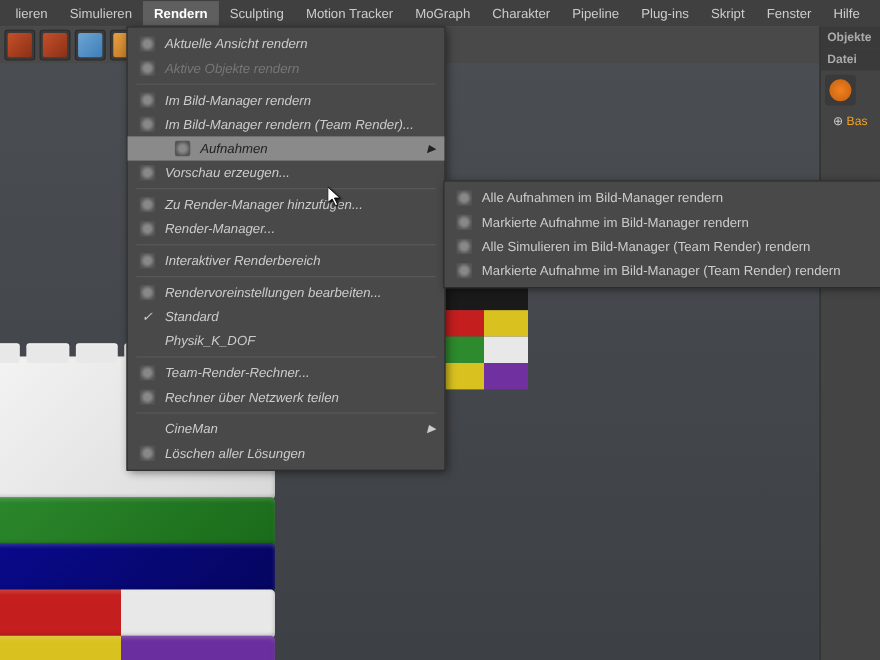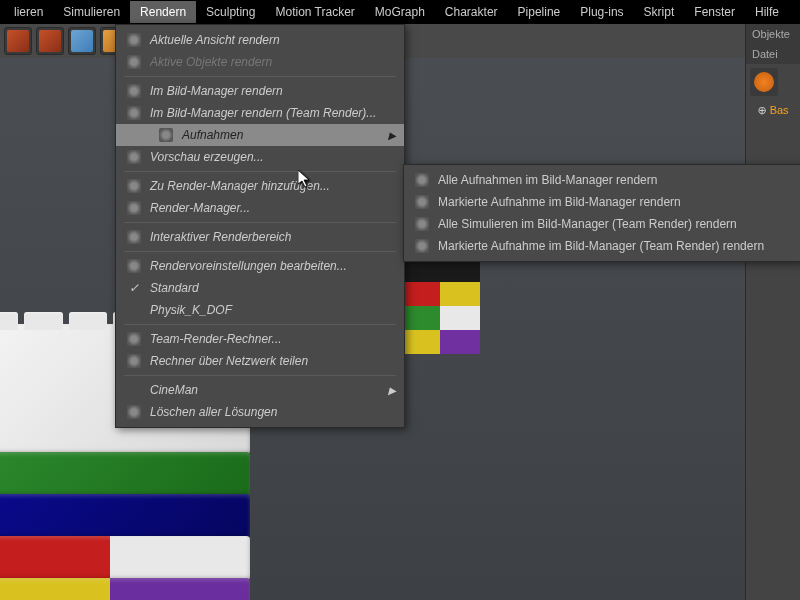--- a/index.html
+++ b/index.html
@@ -1,20 +1,20 @@
 <!DOCTYPE html>
 <html><head>
 <meta charset="utf-8">
 <style>
   * { margin: 0; padding: 0; box-sizing: border-box; font-family: Arial, sans-serif; }
   body { background: #5a5a5a; overflow: hidden; width: 800px; height: 600px; position: relative; }
   
-  .menubar { background: #000000; height: 24px; display: flex; align-items: center; padding: 0 4px; color: #ccc; font-size: 12px; }
+  .menubar { background: #404040; height: 24px; display: flex; align-items: center; padding: 0 4px; color: #ccc; font-size: 12px; }
   .menu-item { padding: 4px 10px; cursor: pointer; color: #ccc; }
-  .menu-item.active { background: #5f5f5f; color: #fff; }
+  .menu-item.active { background: #5f5f5f; color: #fff; font-weight: bold; }
   
   .toolbar { background: #494949; height: 34px; display: flex; align-items: center; padding: 0 4px; gap: 4px; }
   .tool-btn { width: 28px; height: 28px; background: #3a3a3a; border: 1px solid #2a2a2a; border-radius: 3px; display: flex; align-items: center; justify-content: center; cursor: pointer; }
   
   .viewport { position: absolute; top: 58px; left: 0; width: 745px; height: 542px; background: linear-gradient(180deg, #4d5156 0%, #3a3e42 100%); overflow: hidden; }
   .floor-bg { position: absolute; inset: 0; background: linear-gradient(180deg, #4a4e52 0%, #3d4044 100%); }
   .brick-stack { position: absolute; bottom: 60px; left: 40px; width: 260px; }
   .brick { height: 44px; border-radius: 4px; margin-bottom: -2px; box-shadow: inset 0 2px 4px rgba(255,255,255,0.2), inset 0 -2px 4px rgba(0,0,0,0.3); position: relative; }
   .brick.white { background: linear-gradient(135deg, #f5f5f5, #d8d8d8); height: 130px; }
   .brick.green { background: linear-gradient(135deg, #2d8a2d, #1a6b1a); }
@@ -35,21 +35,21 @@
   .dropdown { position: absolute; top: 24px; left: 115px; width: 290px; background: #494949; border: 1px solid #2a2a2a; box-shadow: 2px 2px 8px rgba(0,0,0,0.5); z-index: 100; padding: 4px 0; font-style: italic; }
   .dd-item { display: flex; align-items: center; padding: 3px 8px; color: #ccc; font-size: 12px; cursor: pointer; height: 22px; }
   .dd-item.highlighted { background: #8a8a8a; color: #222; padding-left: 40px; }
   .dd-icon { width: 20px; height: 16px; margin-right: 6px; display: flex; align-items: center; justify-content: center; font-size: 11px; }
   .dd-sep { height: 1px; background: #5a5a5a; margin: 3px 8px; }
   .dd-arrow { margin-left: auto; font-size: 10px; }
   
   .submenu { position: absolute; top: 164px; left: 403px; width: 400px; background: #494949; border: 1px solid #2a2a2a; box-shadow: 2px 2px 8px rgba(0,0,0,0.5); z-index: 101; padding: 4px 0; }
   
   .right-panel { position: absolute; top: 24px; right: 0; width: 55px; height: 576px; background: #444; border-left: 1px solid #2a2a2a; }
-  .rp-header { background: #3a3a3a; color: #aaa; font-size: 11px; padding: 4px 6px; }
+  .rp-header { background: #3a3a3a; color: #aaa; font-size: 11px; padding: 4px 6px; font-weight: bold; }
   .rp-body { padding: 4px; color: #f4a020; font-size: 11px; text-align: center; }
   .rp-icon { width: 28px; height: 28px; background: #3a3a3a; border-radius: 3px; margin: 4px; display: flex; align-items: center; justify-content: center; }
   
   .cursor { position: absolute; top: 170px; left: 298px; z-index: 200; font-size: 14px; color: #fff; filter: drop-shadow(1px 1px 1px #000); }
   
   
   .ico-render { width: 14px; height: 14px; background: radial-gradient(circle, #888 30%, #555 70%); border-radius: 2px; }
   .ico-check { color: #ccc; font-size: 12px; }
   .ico-cube { width: 22px; height: 22px; background: linear-gradient(135deg, #6fa4d4, #3c7fb8); border-radius: 2px; }
   .ico-pen { width: 22px; height: 22px; background: linear-gradient(135deg, #e6a040, #b87020); border-radius: 2px; }

